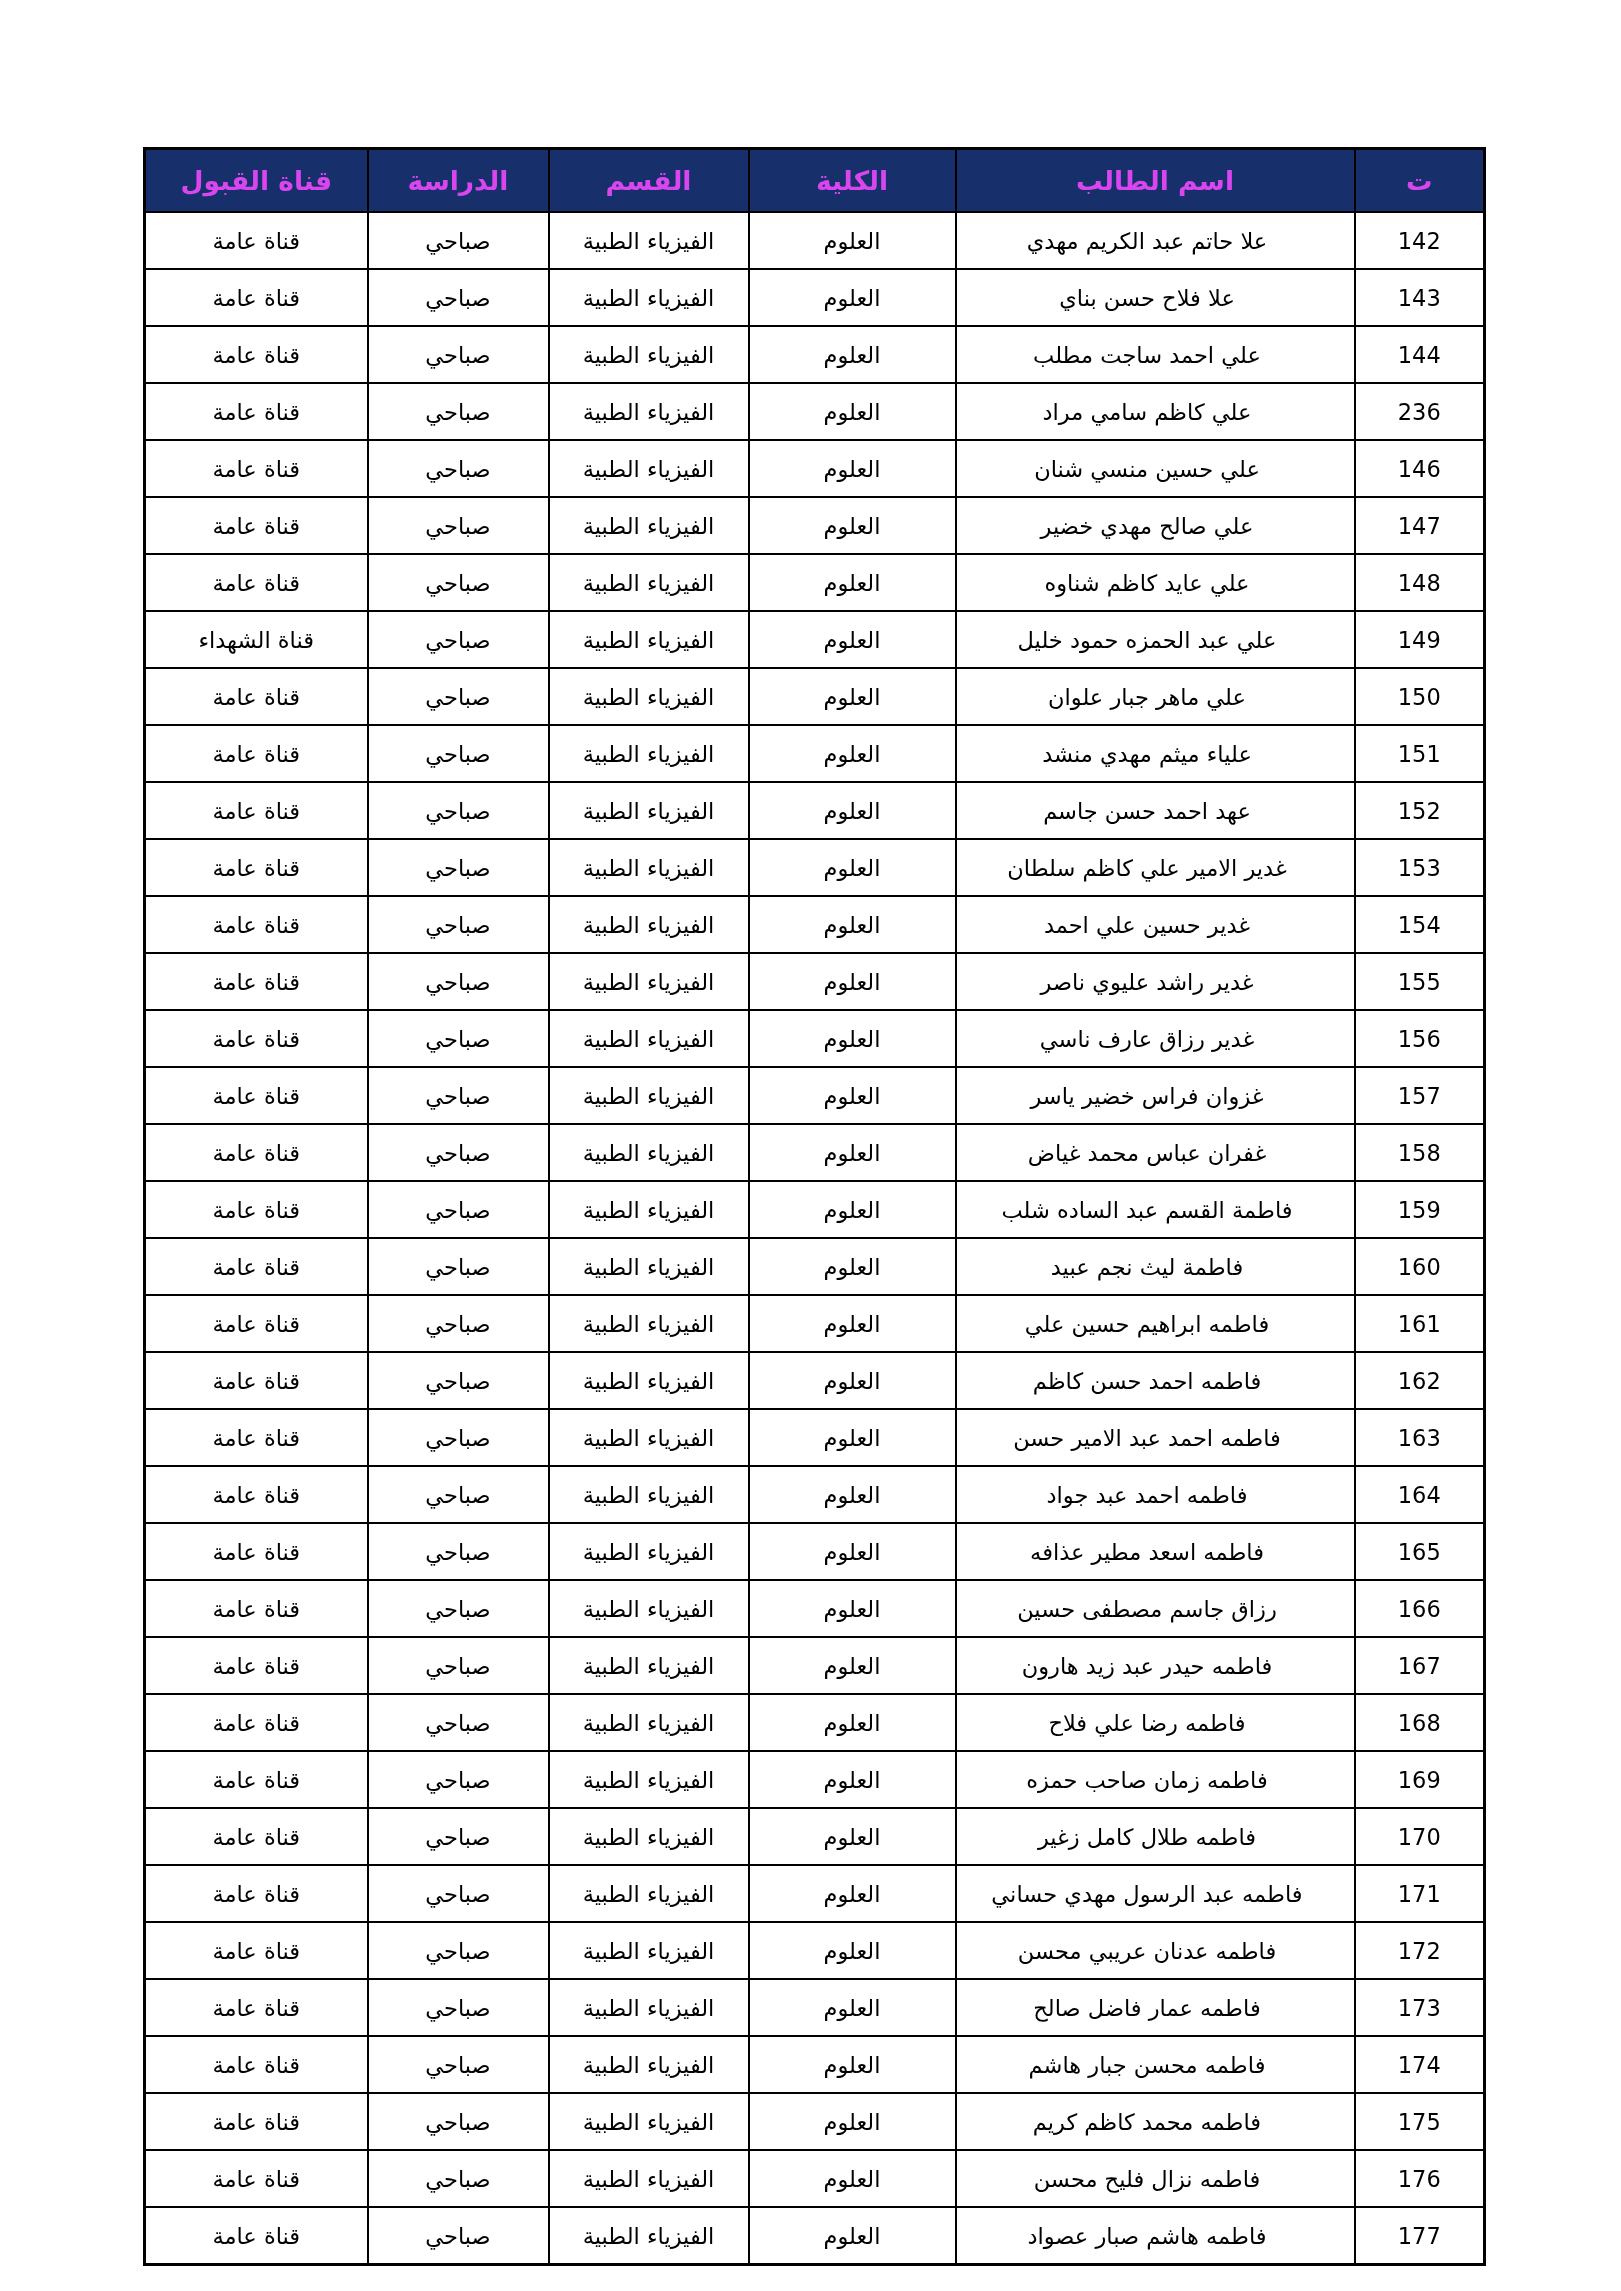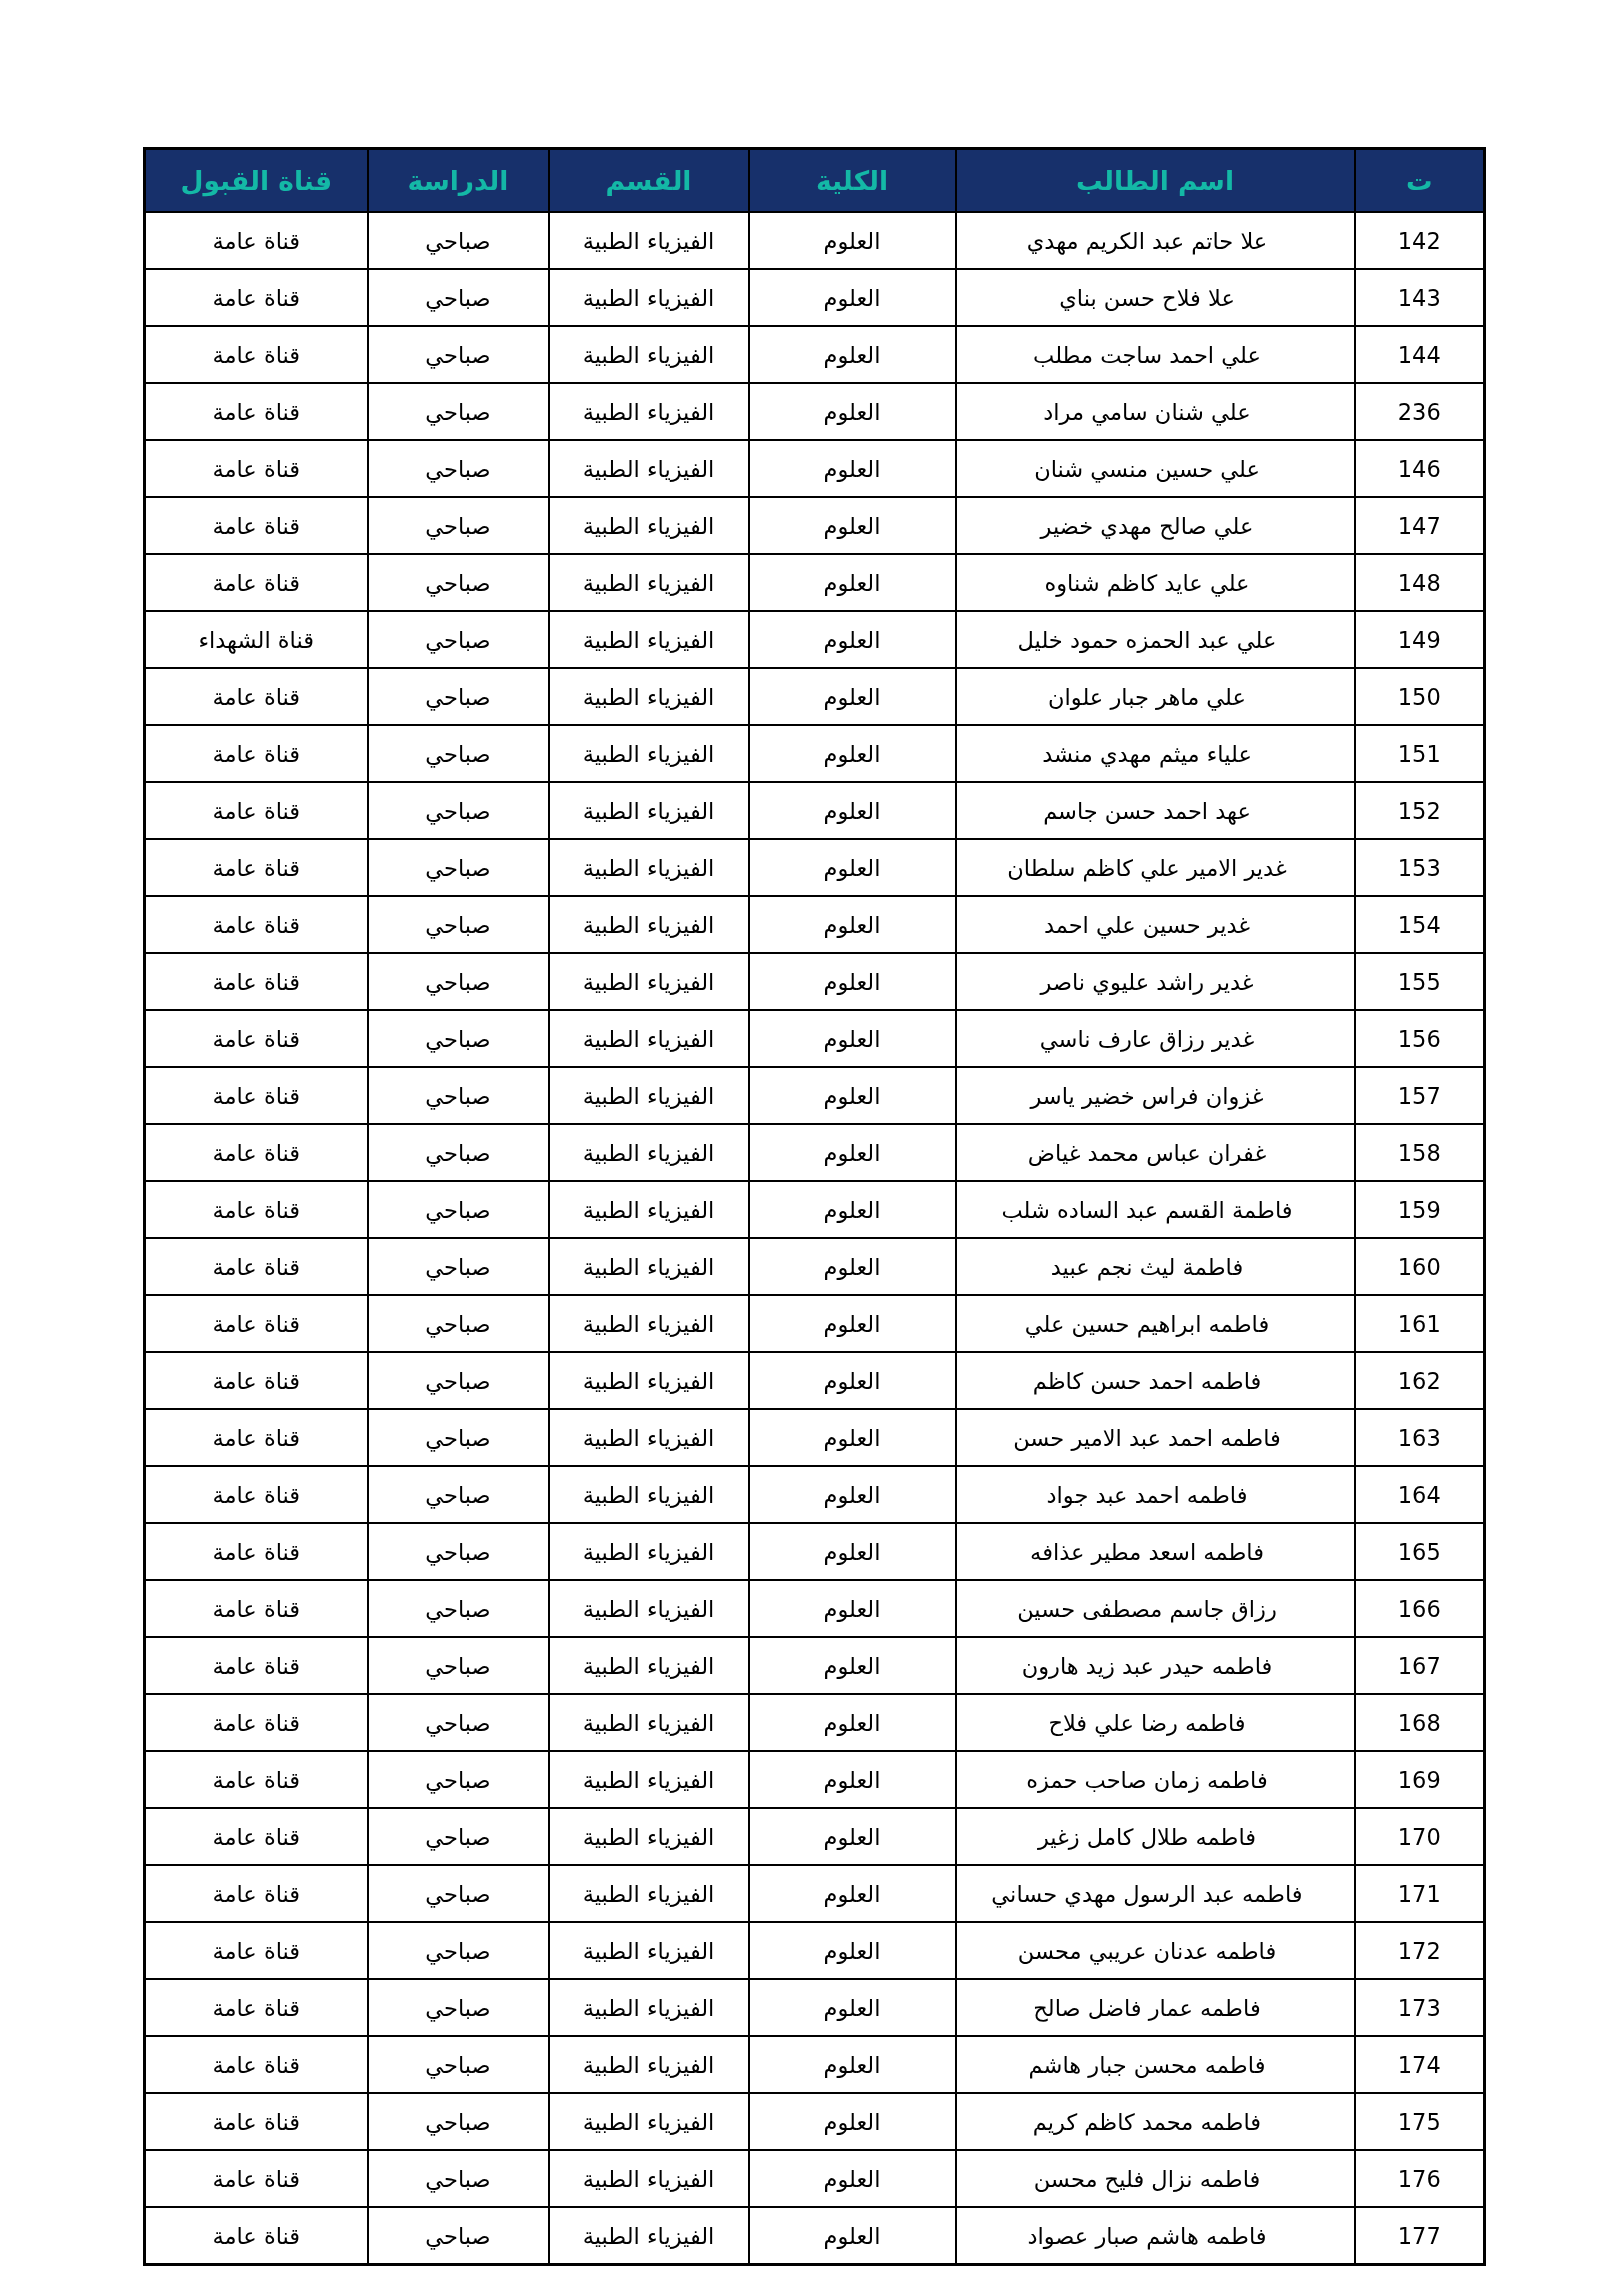--- a/index.html
+++ b/index.html
@@ -30,21 +30,21 @@
     border: 3.9px solid #000;
   }
   table.roster th,
   table.roster td {
     border: 2.9px solid #000;
     overflow: hidden;
     white-space: nowrap;
   }
   table.roster th {
     background: #17306B;
-    color: #14b8a6;
+    color: #d946ef;
     font-weight: bold;
     font-size: 26.5px;
     height: 59px;
     text-align: center;
     vertical-align: middle;
   }
   table.roster td {
     background: #ffffff;
     font-size: 22.5px;
     height: 53px;
@@ -105,21 +105,21 @@
         <tr>
     <td class="cell-no">144</td>
     <td class="cell-name">علي احمد ساجت مطلب</td>
     <td class="cell-college">العلوم</td>
     <td class="cell-department">الفيزياء الطبية</td>
     <td class="cell-study">صباحي</td>
     <td class="cell-channel">قناة عامة</td>
   </tr>
         <tr>
     <td class="cell-no">236</td>
-    <td class="cell-name">علي شنان سامي مراد</td>
+    <td class="cell-name">علي كاظم سامي مراد</td>
     <td class="cell-college">العلوم</td>
     <td class="cell-department">الفيزياء الطبية</td>
     <td class="cell-study">صباحي</td>
     <td class="cell-channel">قناة عامة</td>
   </tr>
         <tr>
     <td class="cell-no">146</td>
     <td class="cell-name">علي حسين منسي شنان</td>
     <td class="cell-college">العلوم</td>
     <td class="cell-department">الفيزياء الطبية</td>

